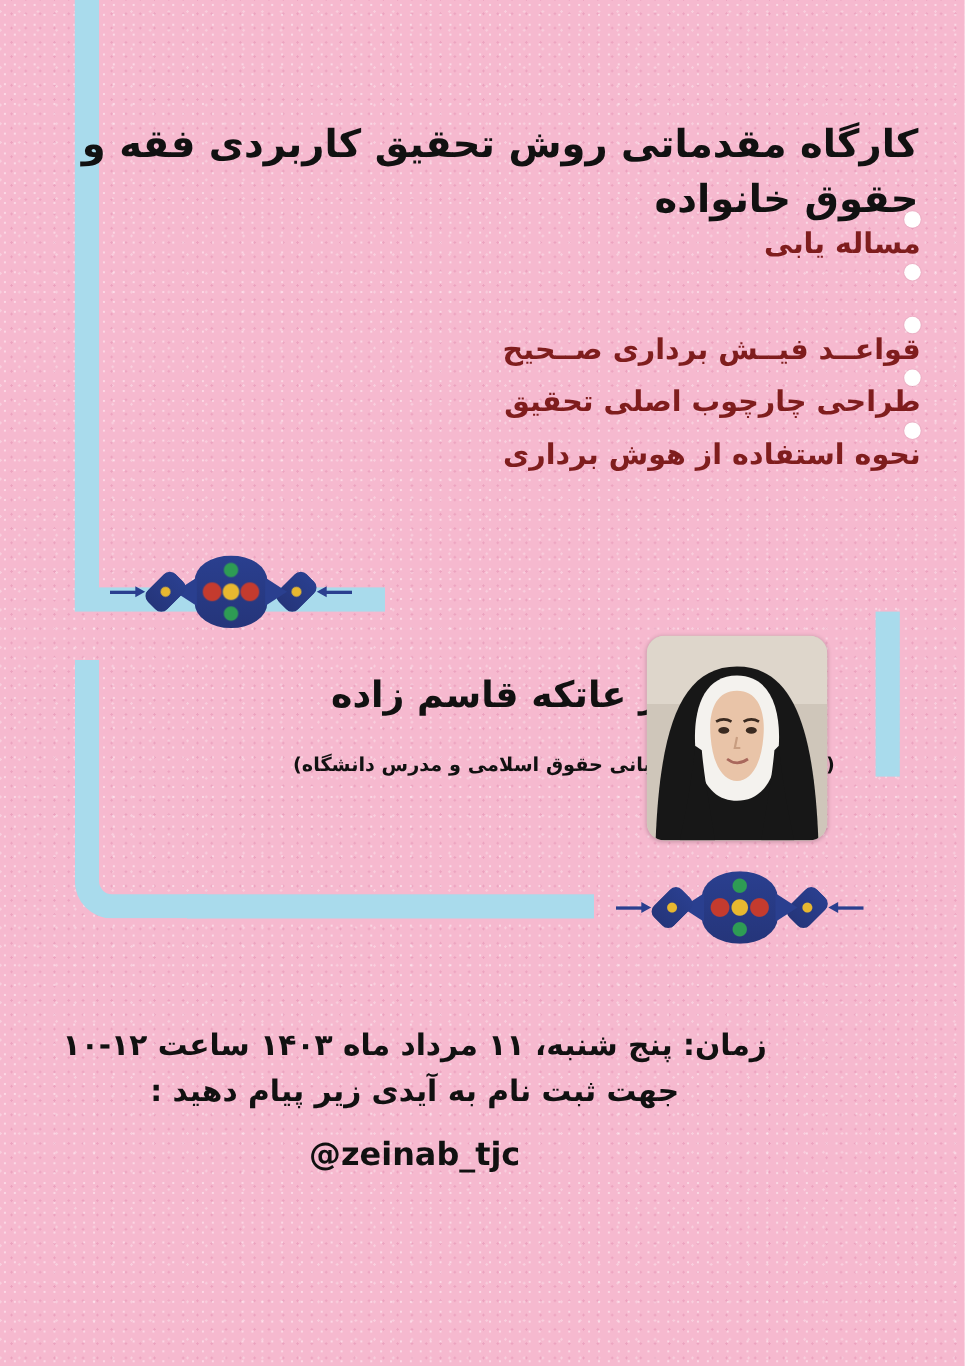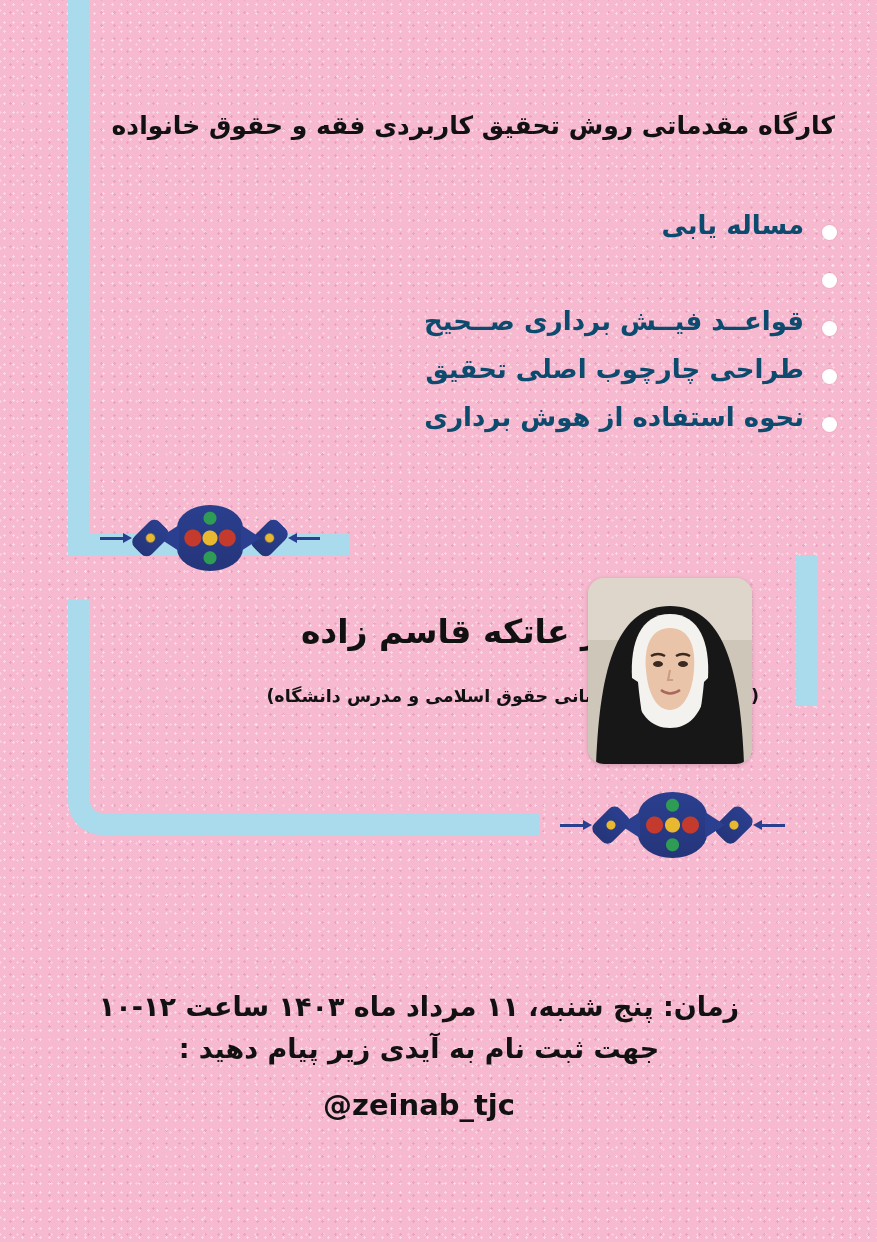--- a/index.html
+++ b/index.html
@@ -86,45 +86,46 @@
     z-index: 2;
   }
 
   
   .title {
     position: absolute;
     top: 108px;
     right: 42px;
     width: 800px;
     text-align: right;
-    font-size: 25px;
+    font-size: 35px;
     font-weight: bold;
     line-height: 1.42;
     color: #111111;
     letter-spacing: -0.5px;
     z-index: 4;
   }
 
   
   .bullets {
     position: absolute;
     top: 192px;
     right: 40px;
     width: 780px;
     z-index: 4;
     list-style: none;
     margin: 0;
     padding: 0;
   }
   .bullets li {
     display: flex;
-    align-items: flex-end;
+    flex-direction: column;
+    align-items: flex-start;
     justify-content: flex-start;
     height: 48px;
-    color: #0c4a6e;
+    color: #7f1d1d;
     font-size: 26px;
     font-weight: bold;
   }
   .bullet-dot {
     width: 15px;
     height: 15px;
     border-radius: 50%;
     background: #ffffff;
     flex: 0 0 auto;
     margin-left: 18px;
@@ -227,26 +228,25 @@
     font-weight: bold;
     color: #111111;
     z-index: 4;
     white-space: nowrap;
   }
 
   
   .footer {
     position: absolute;
     left: 0;
-    top: 986px;
+    top: 930px;
     width: 754px;
     text-align: center;
     z-index: 4;
     color: #111111;
-    margin-left: 42px;
   }
   .footer-line {
     font-size: 27px;
     font-weight: bold;
     line-height: 1.55;
   }
   .footer-handle {
     margin-top: 18px;
     font-size: 29px;
     font-weight: bold;

